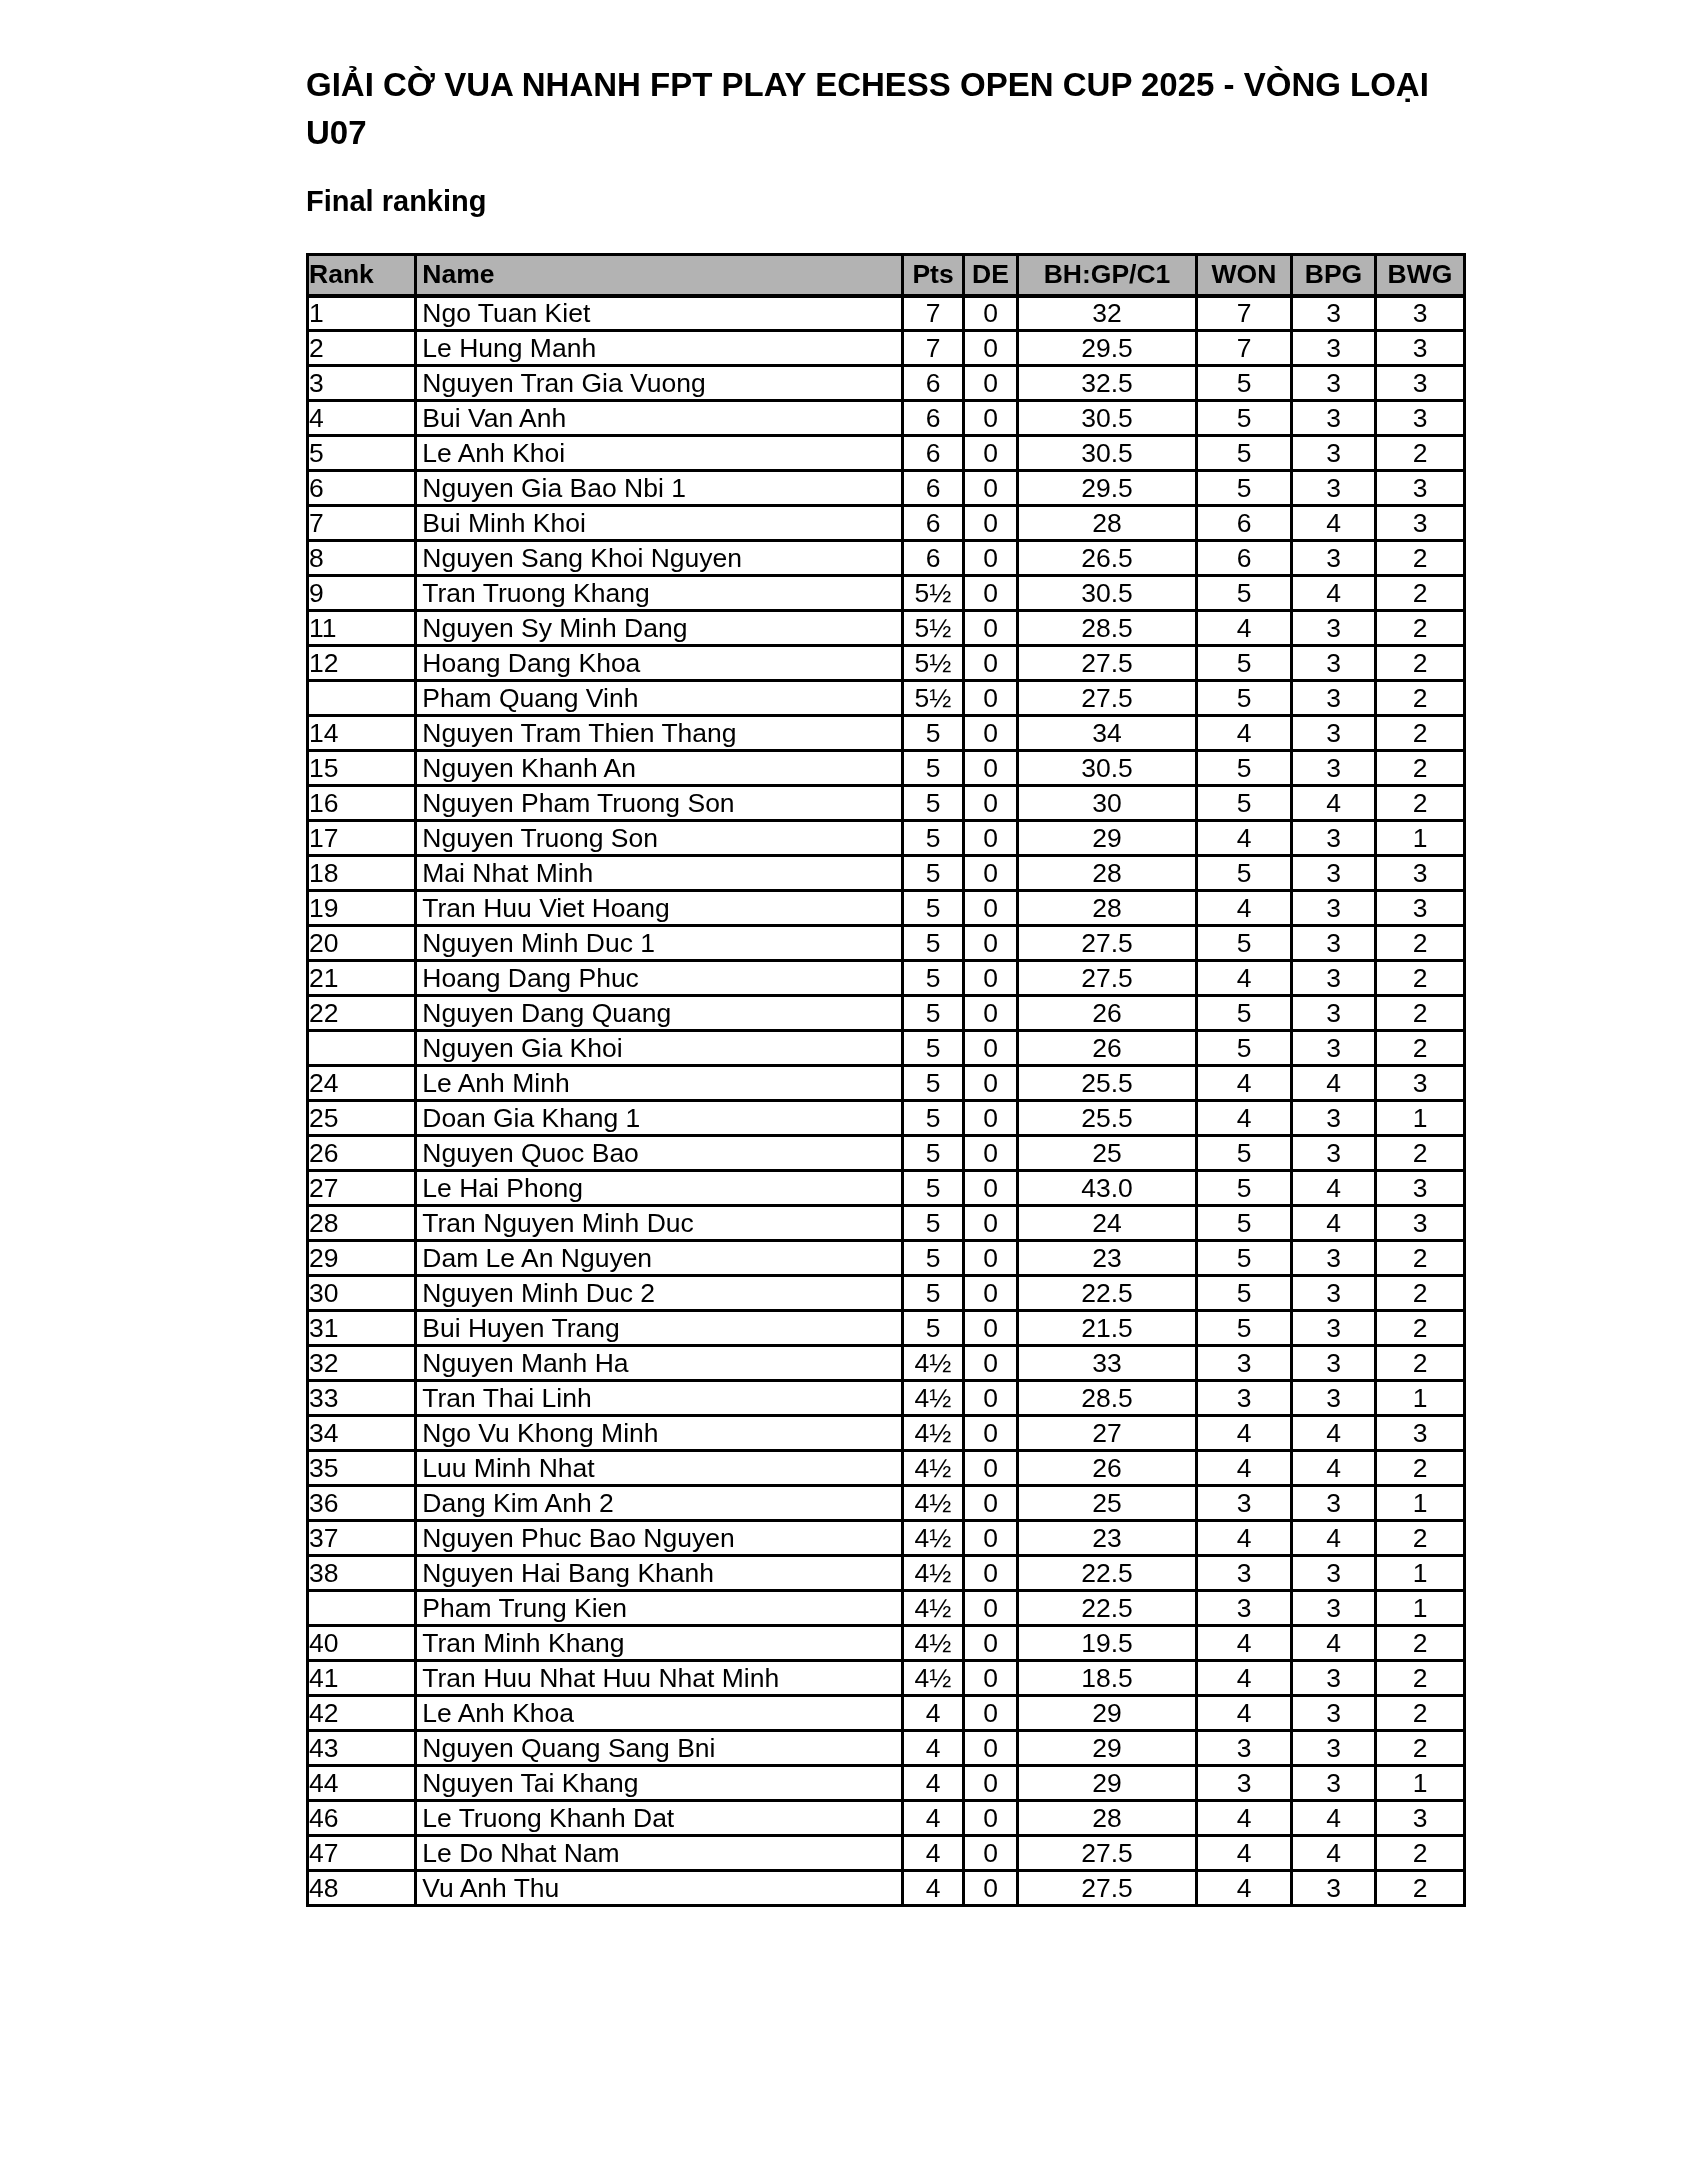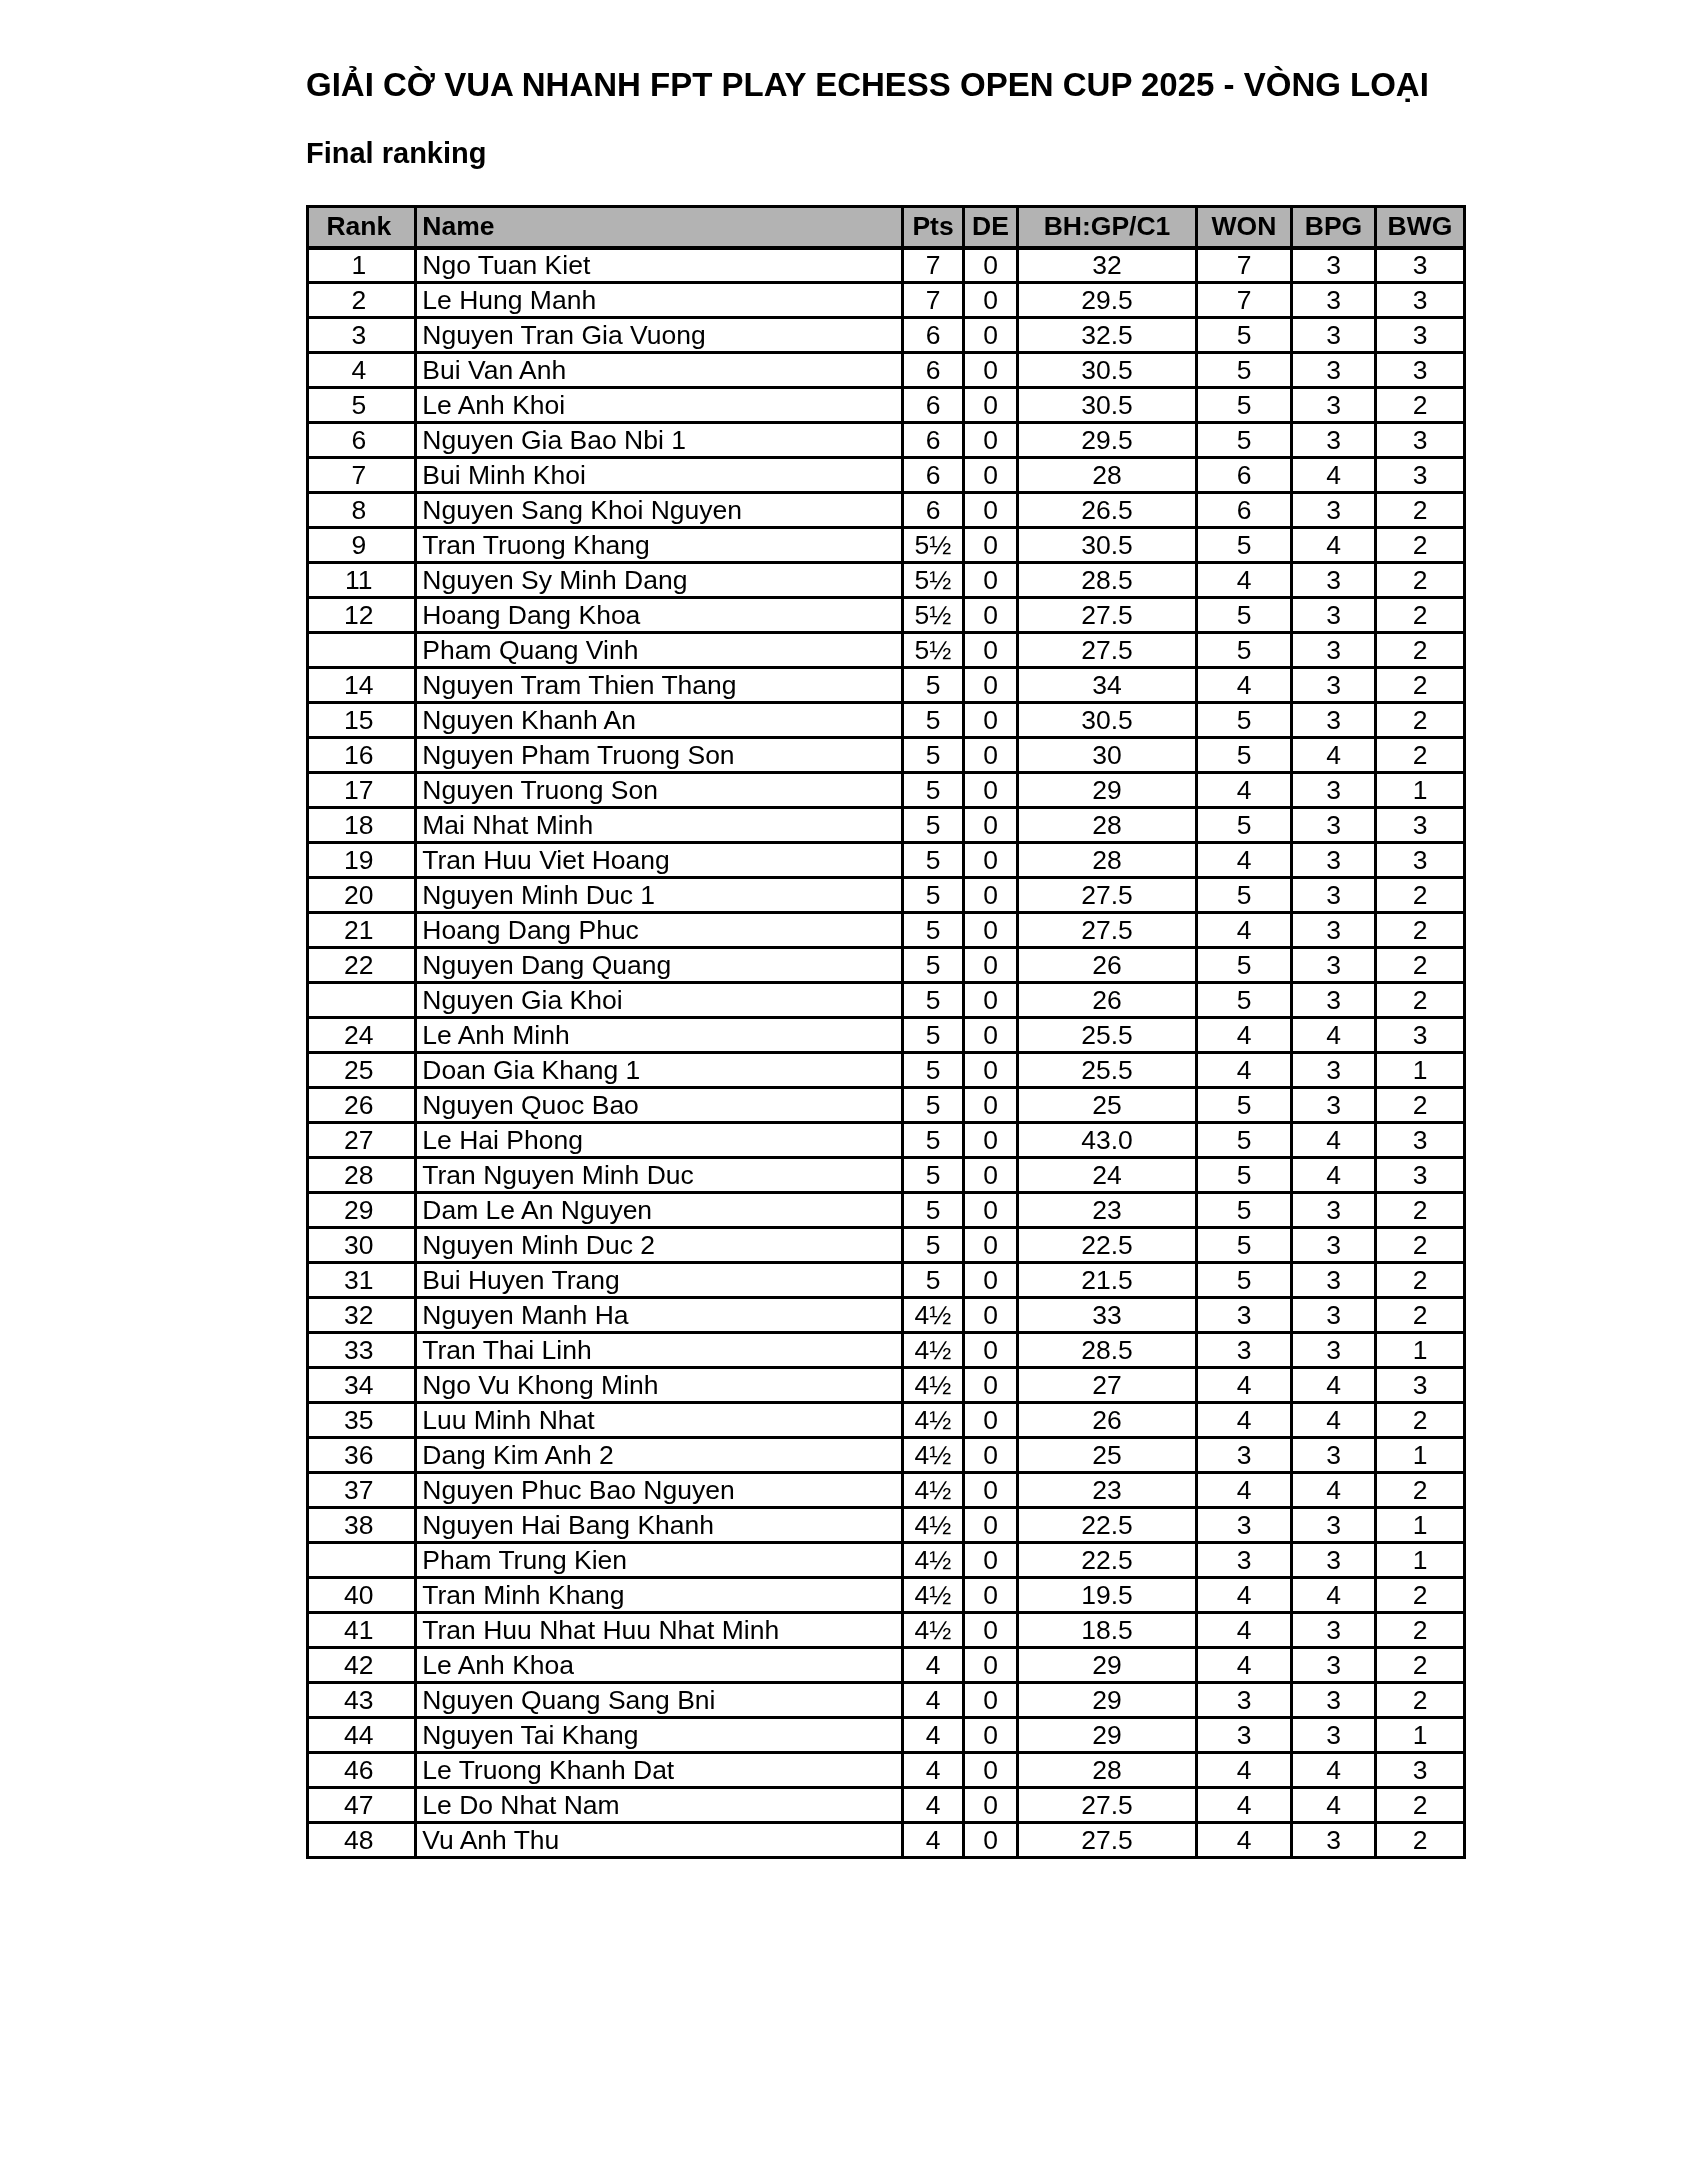--- a/index.html
+++ b/index.html
@@ -61,31 +61,32 @@
 
   .col-rank { width: 108px; }
   .col-name { width: 487px; }
   .col-pts  { width: 61px; }
   .col-de   { width: 54px; }
   .col-bh   { width: 179px; }
   .col-won  { width: 95px; }
   .col-bpg  { width: 84px; }
   .col-bwg  { width: 89px; }
 
-  .al-right  { text-align: center;  padding-right: 5.3px; }
+  .al-right  { text-align: left;  padding-right: 5.3px; }
   .al-left   { text-align: left;   padding-left: 5.3px; }
   .al-center { text-align: center; }
 </style>
 </head>
 <body>
 
 <div class="page">
   <div class="content">
 
     <div class="title-line">GIẢI CỜ VUA NHANH FPT PLAY ECHESS OPEN CUP 2025 - VÒNG LOẠI</div>
+    <div class="title-line">U07</div>
 
     <div class="section-title">Final ranking</div>
 
     <table class="ranking">
       <colgroup>
         <col class="col-rank">
           <col class="col-name">
           <col class="col-pts">
           <col class="col-de">
         <col class="col-bh">

